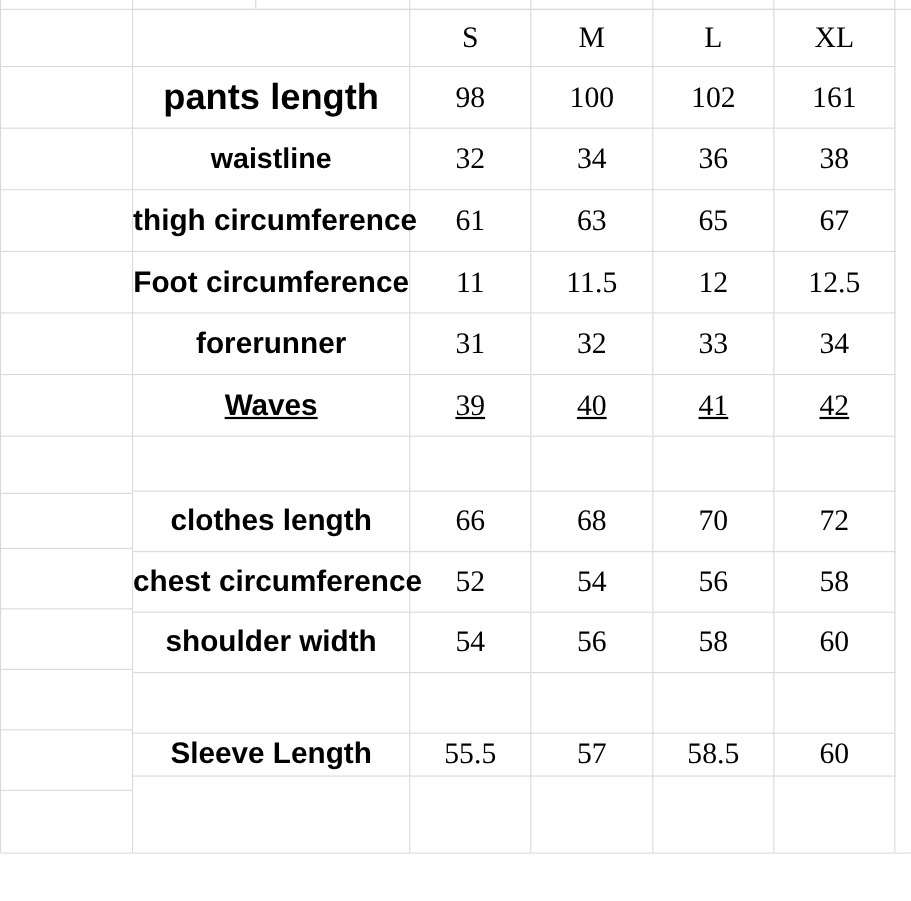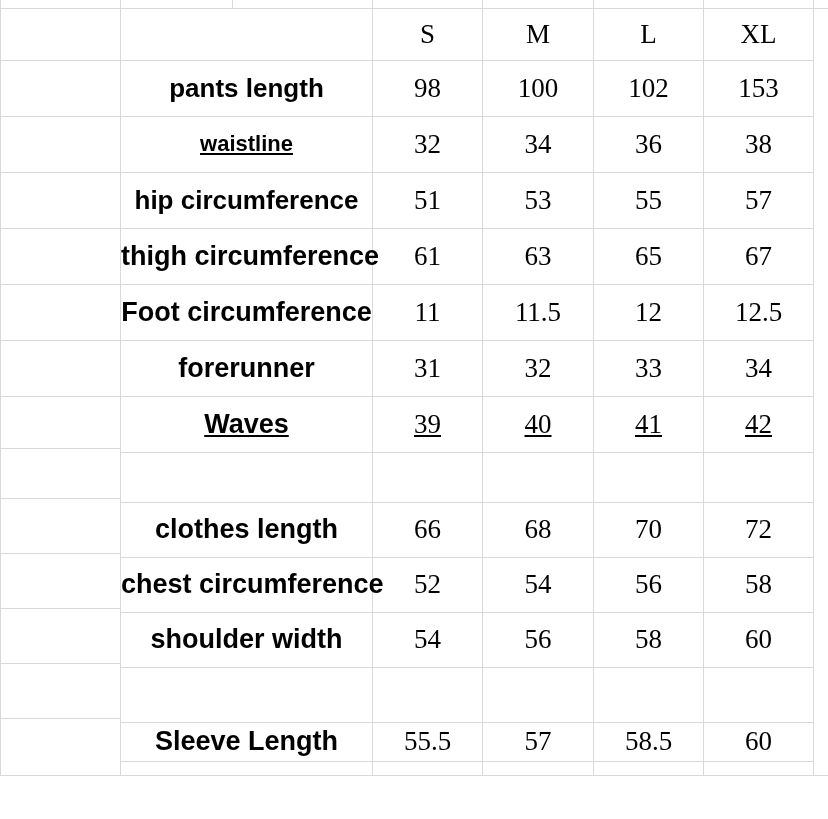--- a/index.html
+++ b/index.html
@@ -104,39 +104,32 @@
     </colgroup>
     <tbody>
       <tr style="height:52px;">
         <td class="empty"></td>
         <td class="head">S</td>
         <td class="head">M</td>
         <td class="head">L</td>
         <td class="head">XL</td>
       </tr>
       <tr style="height:56px;">
-        <td class="label" style="font-size:26px;">pants length</td>
+        <td class="label" style="font-size:33px;">pants length</td>
         <td>98</td>
         <td>100</td>
         <td>102</td>
-        <td>153</td>
+        <td>161</td>
       </tr>
       <tr style="height:56px;">
-        <td class="label" style="font-size:22px;text-decoration:underline;">waistline</td>
+        <td class="label" style="font-size:26px;">waistline</td>
         <td>32</td>
         <td>34</td>
         <td>36</td>
         <td>38</td>
-      </tr>
-      <tr style="height:56px;">
-        <td class="label" style="font-size:26px;">hip circumference</td>
-        <td>51</td>
-        <td>53</td>
-        <td>55</td>
-        <td>57</td>
       </tr>
       <tr style="height:56px;margin-top:27px;">
         <td class="label">thigh circumference</td>
         <td>61</td>
         <td>63</td>
         <td>65</td>
         <td>67</td>
       </tr>
       <tr style="height:56px;padding-left:32px;">
         <td class="label">Foot circumference</td>

